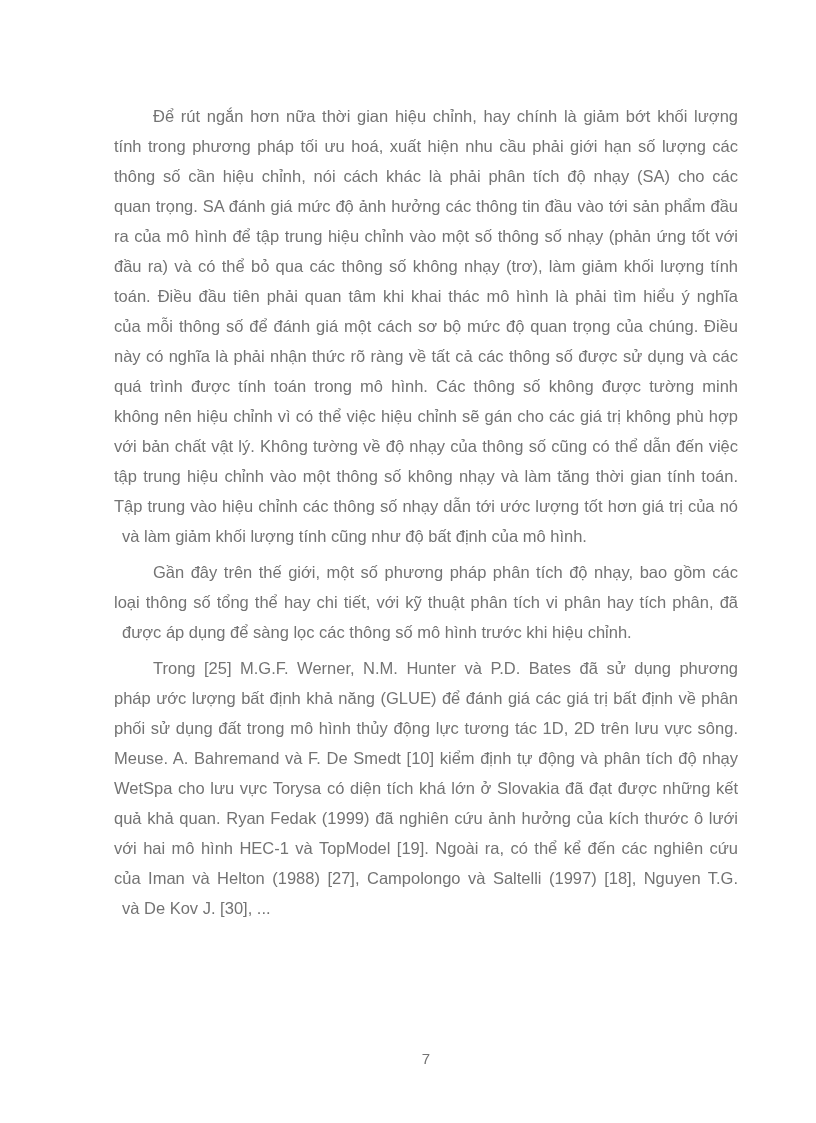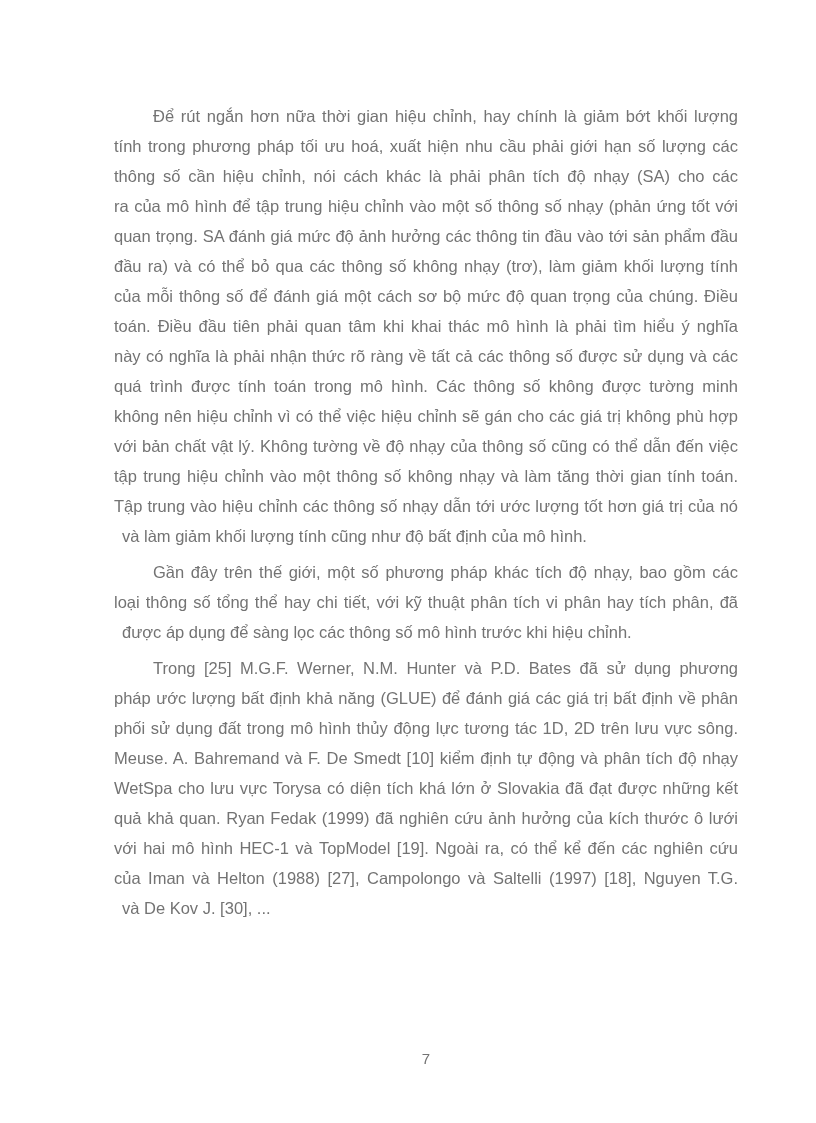--- a/index.html
+++ b/index.html
@@ -54,35 +54,35 @@
 </style>
 </head>
 <body>
 
 <div class="page">
   <div class="text-block">
       <div class="paragraph">
         <div class="line first">Để rút ngắn hơn nữa thời gian hiệu chỉnh, hay chính là giảm bớt khối lượng</div>
         <div class="line">tính trong phương pháp tối ưu hoá, xuất hiện nhu cầu phải giới hạn số lượng các</div>
         <div class="line">thông số cần hiệu chỉnh, nói cách khác là phải phân tích độ nhạy (SA) cho các</div>
+        <div class="line">quan trọng. SA đánh giá mức độ ảnh hưởng các thông tin đầu vào tới sản phẩm đầu</div>
         <div class="line">ra của mô hình để tập trung hiệu chỉnh vào một số thông số nhạy (phản ứng tốt với</div>
-        <div class="line">quan trọng. SA đánh giá mức độ ảnh hưởng các thông tin đầu vào tới sản phẩm đầu</div>
         <div class="line">đầu ra) và có thể bỏ qua các thông số không nhạy (trơ), làm giảm khối lượng tính</div>
+        <div class="line">toán. Điều đầu tiên phải quan tâm khi khai thác mô hình là phải tìm hiểu ý nghĩa</div>
         <div class="line">của mỗi thông số để đánh giá một cách sơ bộ mức độ quan trọng của chúng. Điều</div>
-        <div class="line">toán. Điều đầu tiên phải quan tâm khi khai thác mô hình là phải tìm hiểu ý nghĩa</div>
         <div class="line">này có nghĩa là phải nhận thức rõ ràng về tất cả các thông số được sử dụng và các</div>
         <div class="line">quá trình được tính toán trong mô hình. Các thông số không được tường minh</div>
         <div class="line">không nên hiệu chỉnh vì có thể việc hiệu chỉnh sẽ gán cho các giá trị không phù hợp</div>
         <div class="line">với bản chất vật lý. Không tường về độ nhạy của thông số cũng có thể dẫn đến việc</div>
         <div class="line">tập trung hiệu chỉnh vào một thông số không nhạy và làm tăng thời gian tính toán.</div>
         <div class="line">Tập trung vào hiệu chỉnh các thông số nhạy dẫn tới ước lượng tốt hơn giá trị của nó</div>
         <div class="line para-end">và làm giảm khối lượng tính cũng như độ bất định của mô hình.</div>
       </div>
       <div class="paragraph">
-        <div class="line first">Gần đây trên thế giới, một số phương pháp khác tích độ nhạy, bao gồm các</div>
+        <div class="line first">Gần đây trên thế giới, một số phương pháp phân tích độ nhạy, bao gồm các</div>
         <div class="line">loại thông số tổng thể hay chi tiết, với kỹ thuật phân tích vi phân hay tích phân, đã</div>
         <div class="line para-end">được áp dụng để sàng lọc các thông số mô hình trước khi hiệu chỉnh.</div>
       </div>
       <div class="paragraph">
         <div class="line first">Trong [25] M.G.F. Werner, N.M. Hunter và P.D. Bates đã sử dụng phương</div>
         <div class="line">pháp ước lượng bất định khả năng (GLUE) để đánh giá các giá trị bất định về phân</div>
         <div class="line">phối sử dụng đất trong mô hình thủy động lực tương tác 1D, 2D trên lưu vực sông.</div>
         <div class="line">Meuse. A. Bahremand và F. De Smedt [10] kiểm định tự động và phân tích độ nhạy</div>
         <div class="line">WetSpa cho lưu vực Torysa có diện tích khá lớn ở Slovakia đã đạt được những kết</div>
         <div class="line">quả khả quan. Ryan Fedak (1999) đã nghiên cứu ảnh hưởng của kích thước ô lưới</div>

